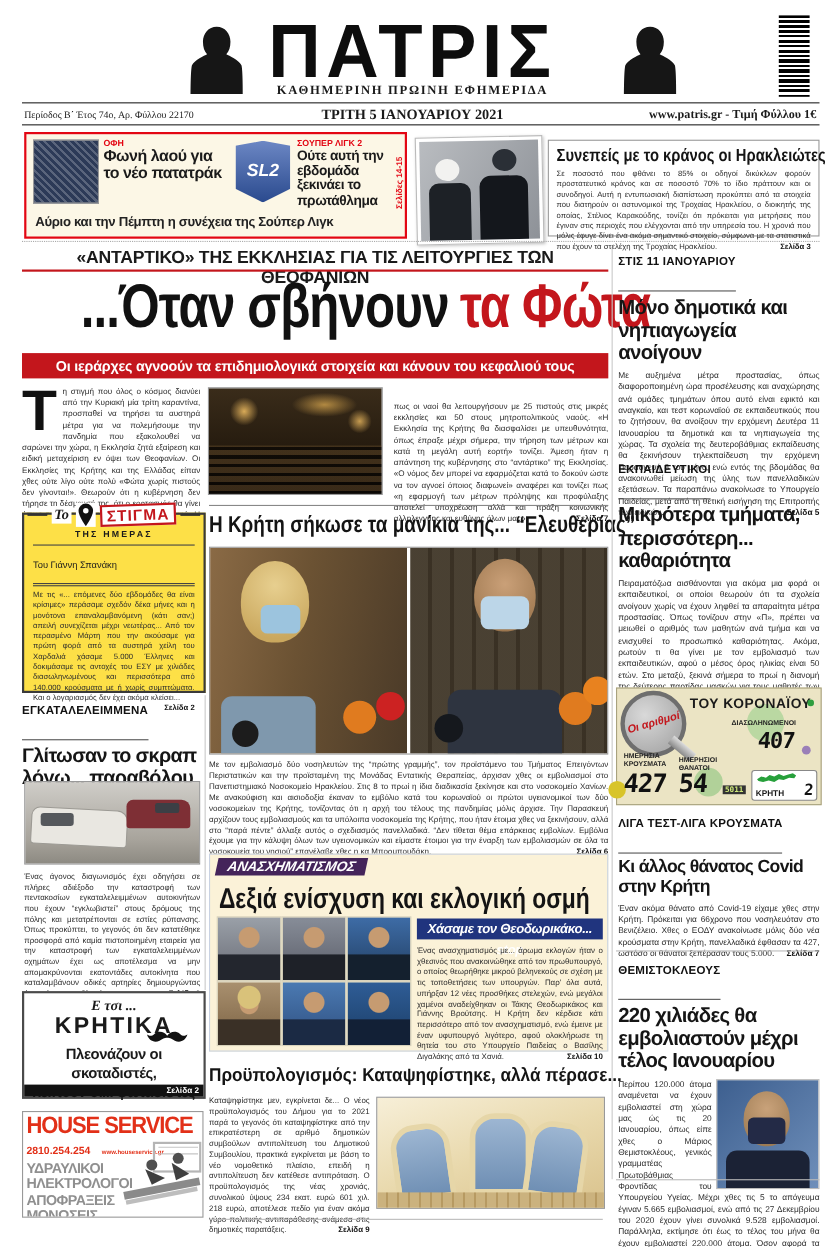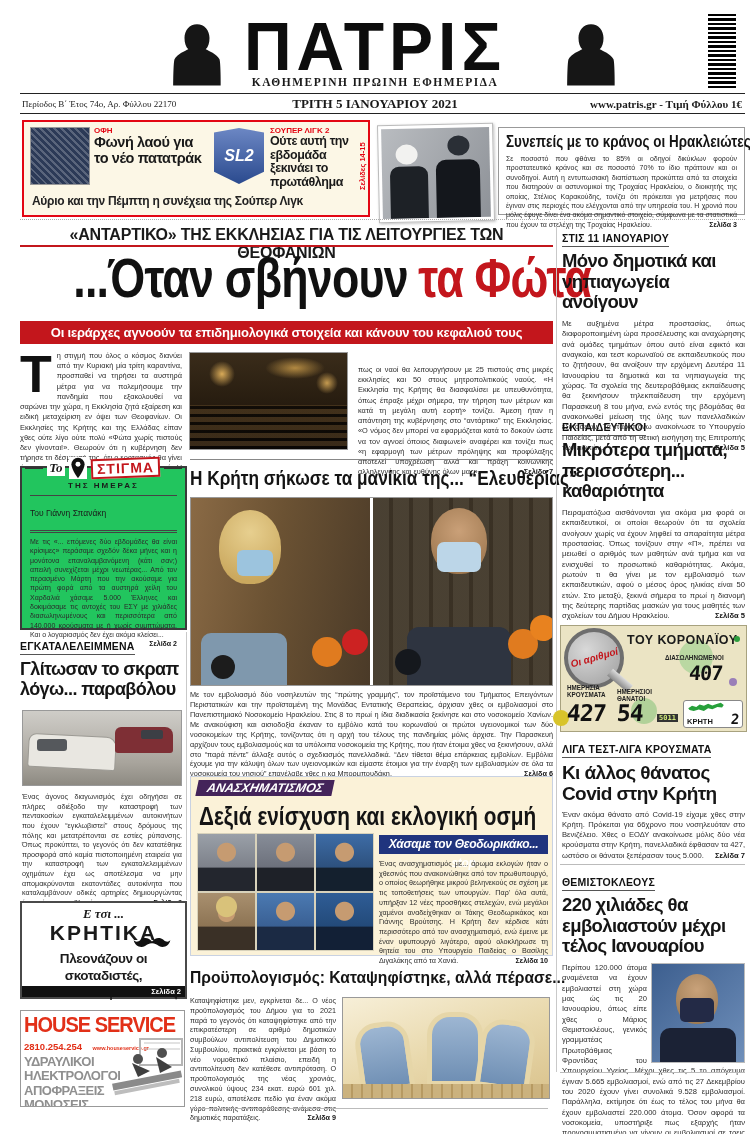--- a/index.html
+++ b/index.html
@@ -8,21 +8,21 @@
   .abs{position:absolute;}
   .serif{font-family:"Liberation Serif",serif;}
   .mono{font-family:"DejaVu Sans Mono",monospace;}
   .red{color:#c3161c;}
   .ctr{text-align:center;}
   .jst{text-align:justify;}
   .rule{background:#222;height:1px;}
   .ltrule{background:#bbb;height:1px;}
   .vrule{background:#c9c9c9;width:1px;}
   .kick{font-size:10.5px;font-weight:bold;color:#111;display:inline-block;
-        border-bottom:1px solid #555;padding-bottom:2px;letter-spacing:.2px;}
+        border-bottom:1px solid #555;padding-bottom:20px;letter-spacing:.2px;}
   .tmed{font-weight:bold;color:#151515;letter-spacing:-0.6px;line-height:1.12;}
   .body-txt{font-size:7.4px;line-height:1.38;color:#2b2b2b;}
   .pref{font-weight:bold;float:right;color:#111;}
   .photo{border:1px solid #999;overflow:hidden;position:absolute;}
   .masthead-title{font-size:66px;font-weight:800;letter-spacing:5px;color:#0d0d0d;
         transform:scaleY(1.04);white-space:nowrap;}
   .lead-h{font-size:56px;font-weight:800;letter-spacing:-1px;white-space:nowrap;
         transform:scaleX(.8);transform-origin:50% 50%;line-height:1;}
   .condline{white-space:nowrap;transform-origin:0 50%;font-weight:bold;color:#141414;}
   .dropcap{float:left;font-size:52px;line-height:.82;font-weight:bold;margin:2px 5px 0 0;color:#111;}
@@ -118,21 +118,21 @@
     <div style="position:absolute;right:6%;top:20%;width:22px;height:22px;border-radius:50%;background:radial-gradient(circle,rgba(235,185,95,.8),rgba(235,185,95,0) 70%);"></div>
     <div style="position:absolute;left:0;bottom:0;width:100%;height:46%;background:repeating-linear-gradient(0deg,rgba(0,0,0,.55) 0 3px,rgba(120,90,50,.35) 3px 8px);"></div>
   </div>
   <div class="abs" style="left:358px;top:365px;width:195px;">
     <p class="jst body-txt" style="margin:0;">
       <span>πως οι ναοί θα λειτουργήσουν με 25 πιστούς στις μικρές εκκλησίες και 50 στους μητροπολιτικούς ναούς. «Η Εκκλησία της Κρήτης θα διασφαλίσει με υπευθυνότητα, όπως έπραξε μέχρι σήμερα, την τήρηση των μέτρων και κατά τη μεγάλη αυτή εορτή» τονίζει. Άμεση ήταν η απάντηση της κυβέρνησης στο “αντάρτικο” της Εκκλησίας. «Ο νόμος δεν μπορεί να εφαρμόζεται κατά το δοκούν ώστε να τον αγνοεί όποιος διαφωνεί» αναφέρει και τονίζει πως «η εφαρμογή των μέτρων πρόληψης και προφύλαξης αποτελεί υποχρέωση αλλά και πράξη κοινωνικής αλληλεγγύης και ευθύνης όλων μας».</span>
       <span class="pref" style="font-size:7.4px;">Σελίδα 7</span>
     </p>
   </div>
 
-  <div class="abs" style="left:20px;top:466px;width:163px;height:160px;border:2px solid #3a3a3a;background:#22c55e;">
+  <div class="abs" style="left:20px;top:466px;width:163px;height:160px;border:2px solid #3a3a3a;background:#fde047;">
     <div style="position:absolute;left:0;top:-11px;width:100%;display:flex;align-items:center;justify-content:center;gap:4px;">
       <span style="flex:0 0 18px;height:2px;background:#333;"></span>
       <span class="serif" style="font-style:italic;font-weight:bold;font-size:13px;background:#fff;padding:0 2px;">Το</span>
       <svg width="18" height="22" viewBox="0 0 24 30" style="background:#fff;">
         <path d="M12 1a9 9 0 0 0-9 9c0 7 9 19 9 19s9-12 9-19a9 9 0 0 0-9-9z" fill="#111"></path>
         <circle cx="12" cy="10" r="3.4" fill="#fff"></circle>
       </svg>
       <span style="background:#fff;border:2px solid #c3161c;color:#c3161c;font-weight:800;font-size:14px;
             padding:0 4px;transform:rotate(-2deg);letter-spacing:1px;">ΣΤΙΓΜΑ</span>
       <span style="flex:0 0 18px;height:2px;background:#333;"></span>
@@ -225,21 +225,21 @@
       <svg width="40" height="11" viewBox="0 0 90 26" style="position:absolute;left:2px;top:1px;">
         <path d="M3 15 L12 9 L22 12 L30 6 L40 9 L50 4 L60 8 L70 5 L80 2 L87 7 L83 13 L72 12 L60 17 L50 15 L40 21 L28 18 L16 21 L6 19 Z" fill="#27a03b"></path>
       </svg>
       <span style="position:absolute;left:3px;bottom:1px;font-size:7.5px;font-weight:800;">ΚΡΗΤΗ</span>
       <span class="stat-val" style="position:absolute;right:4px;bottom:1px;font-size:14px;">2</span>
     </div>
   </div>
 
   <div class="abs" style="left:562px;top:739px;width:183px;">
     <span class="kick">ΛΙΓΑ ΤΕΣΤ-ΛΙΓΑ ΚΡΟΥΣΜΑΤΑ</span>
-    <div class="tmed" style="font-size:19px;margin-top:4px;">Κι άλλος θάνατος Covid στην Κρήτη</div>
+    <div class="tmed" style="font-size:16px;margin-top:4px;">Κι άλλος θάνατος Covid στην Κρήτη</div>
     <p class="jst" style="margin:5px 0 0;font-size:7.6px;line-height:1.36;color:#2b2b2b;">
       <span>Έναν ακόμα θάνατο από Covid-19 είχαμε χθες στην Κρήτη. Πρόκειται για 66χρονο που νοσηλευόταν στο Βενιζέλειο. Χθες ο ΕΟΔΥ ανακοίνωσε μόλις δύο νέα κρούσματα στην Κρήτη, πανελλαδικά έφθασαν τα 427, ωστόσο οι θάνατοι ξεπέρασαν τους 5.000.</span>
       <span class="pref" style="font-size:7.6px;">Σελίδα 7</span>
     </p>
   </div>
   <div class="abs ltrule" style="left:560px;top:864px;width:185px;"></div>
 
   <div class="abs" style="left:562px;top:872px;width:183px;">
     <span class="kick">ΘΕΜΙΣΤΟΚΛΕΟΥΣ</span>
     <div class="tmed" style="font-size:18.5px;margin-top:4px;">220 χιλιάδες θα εμβολιαστούν μέχρι τέλος Ιανουαρίου</div>

